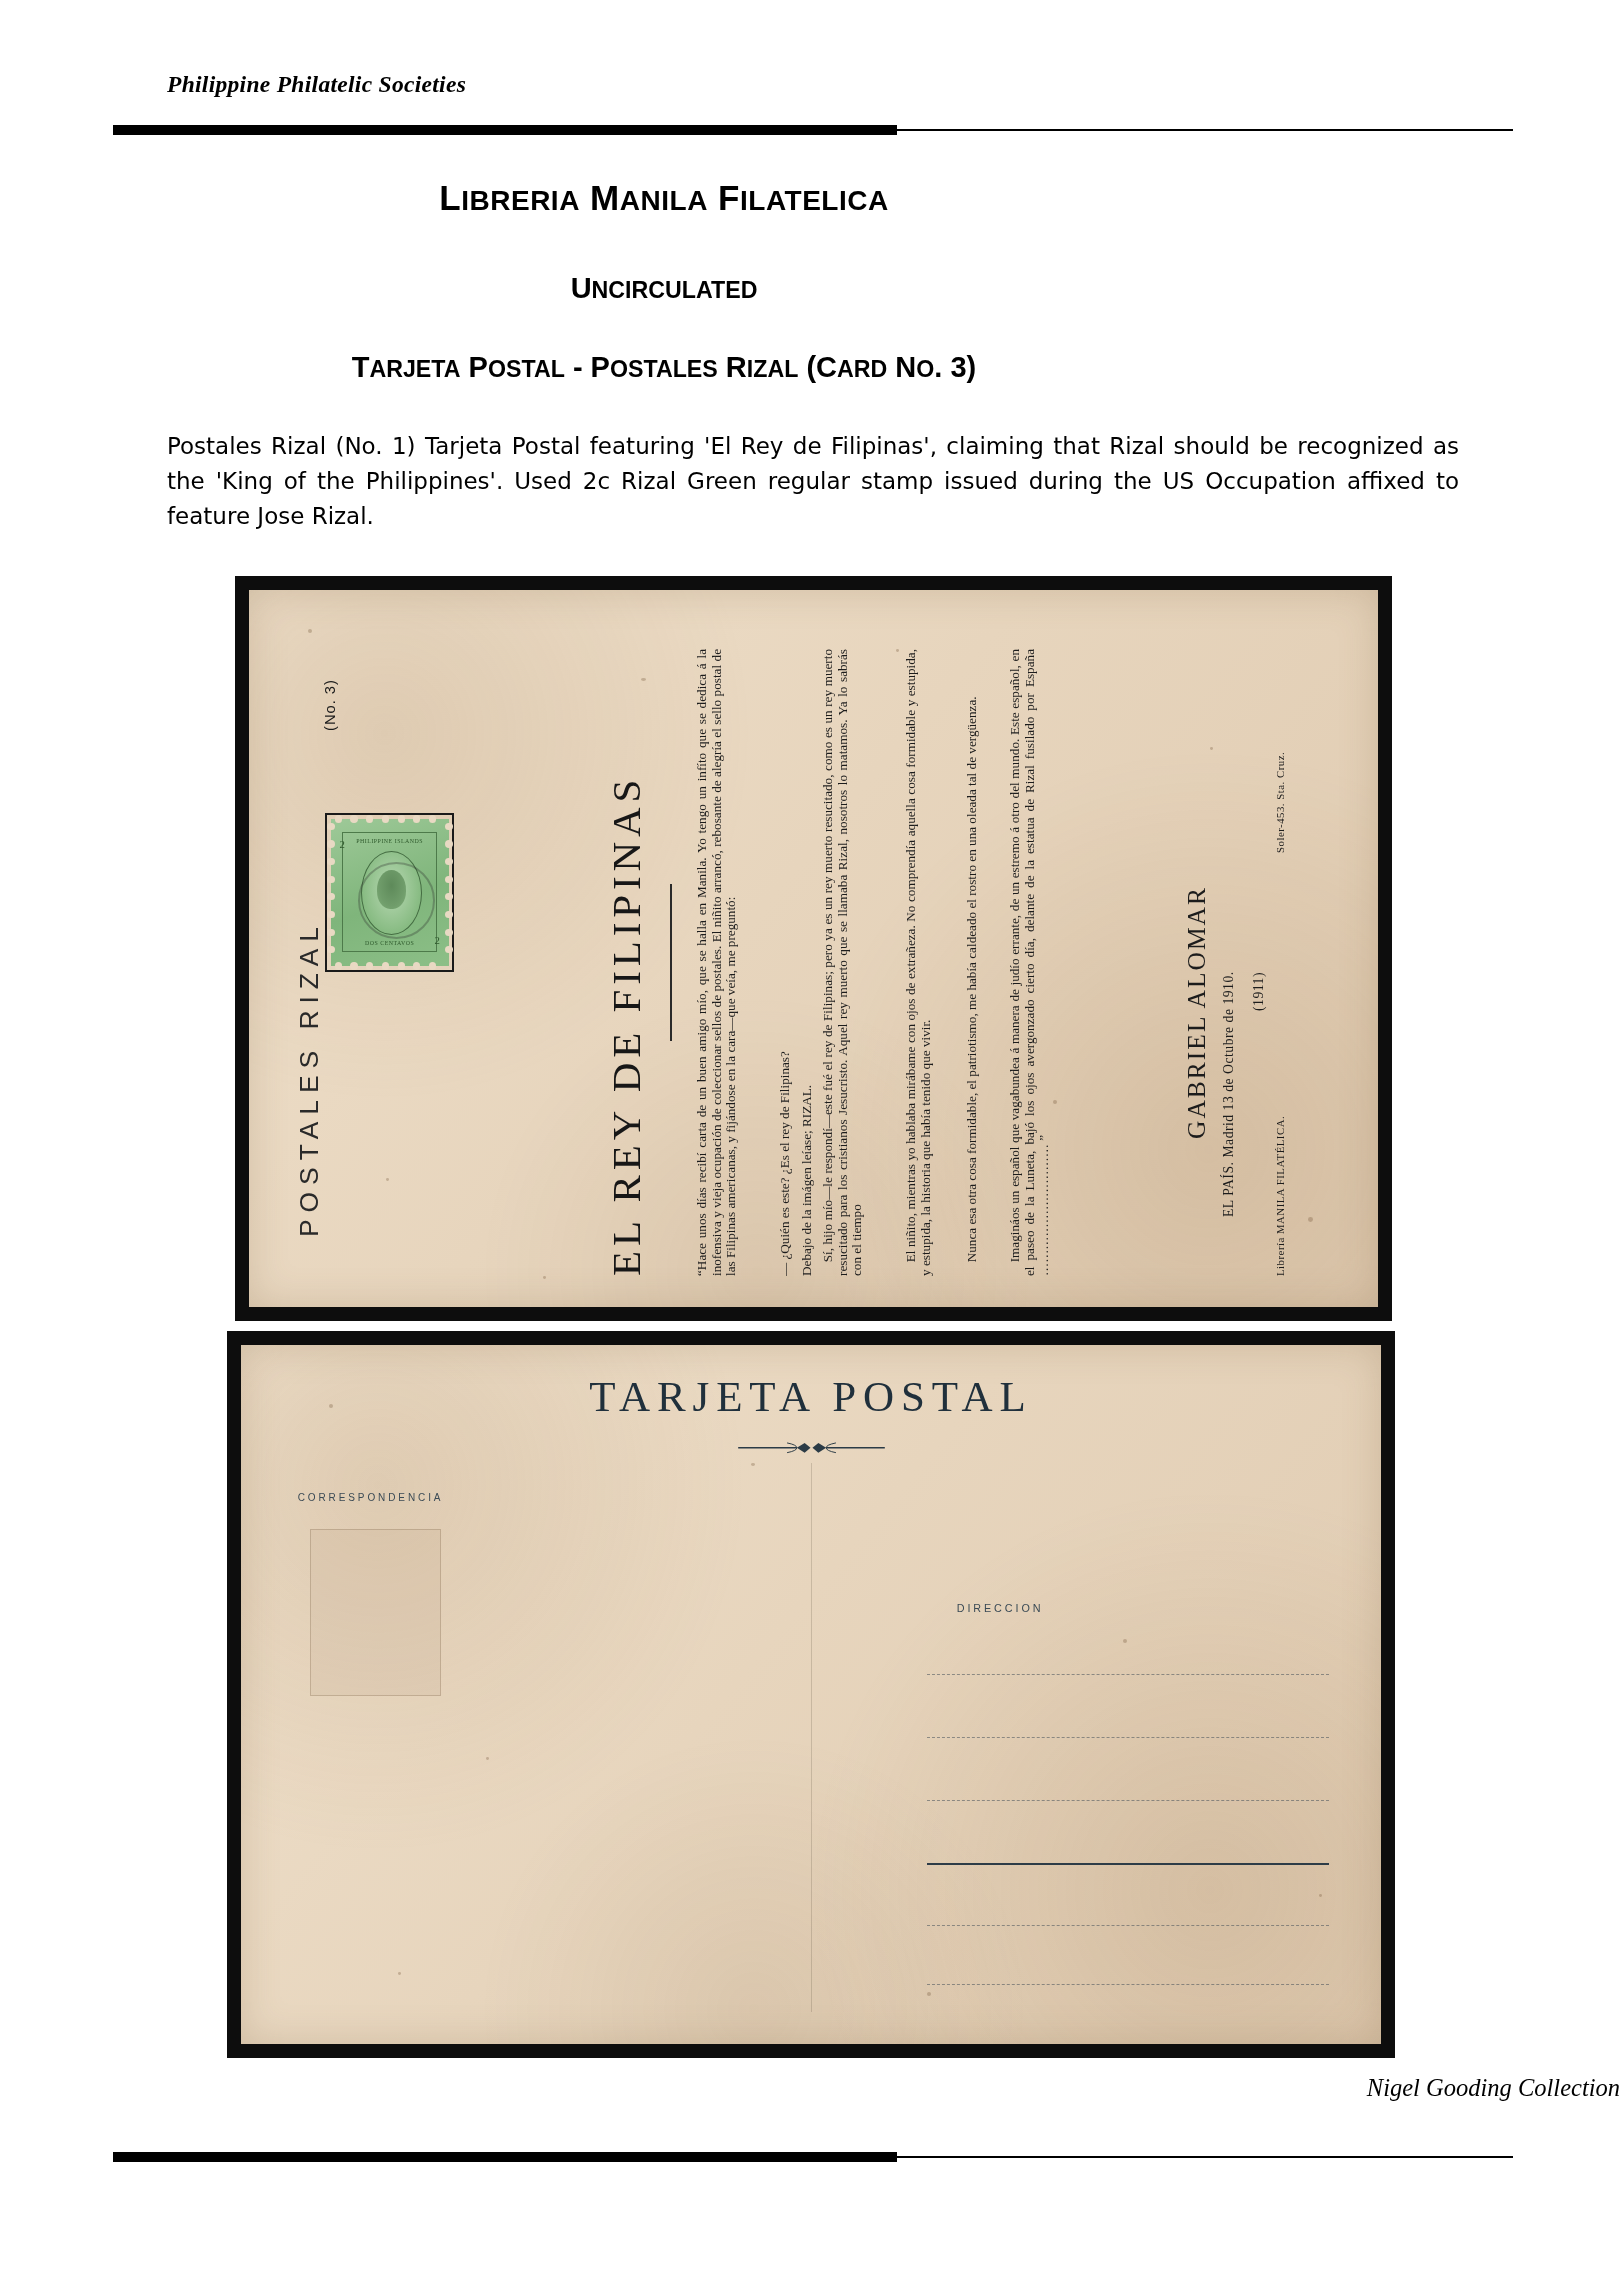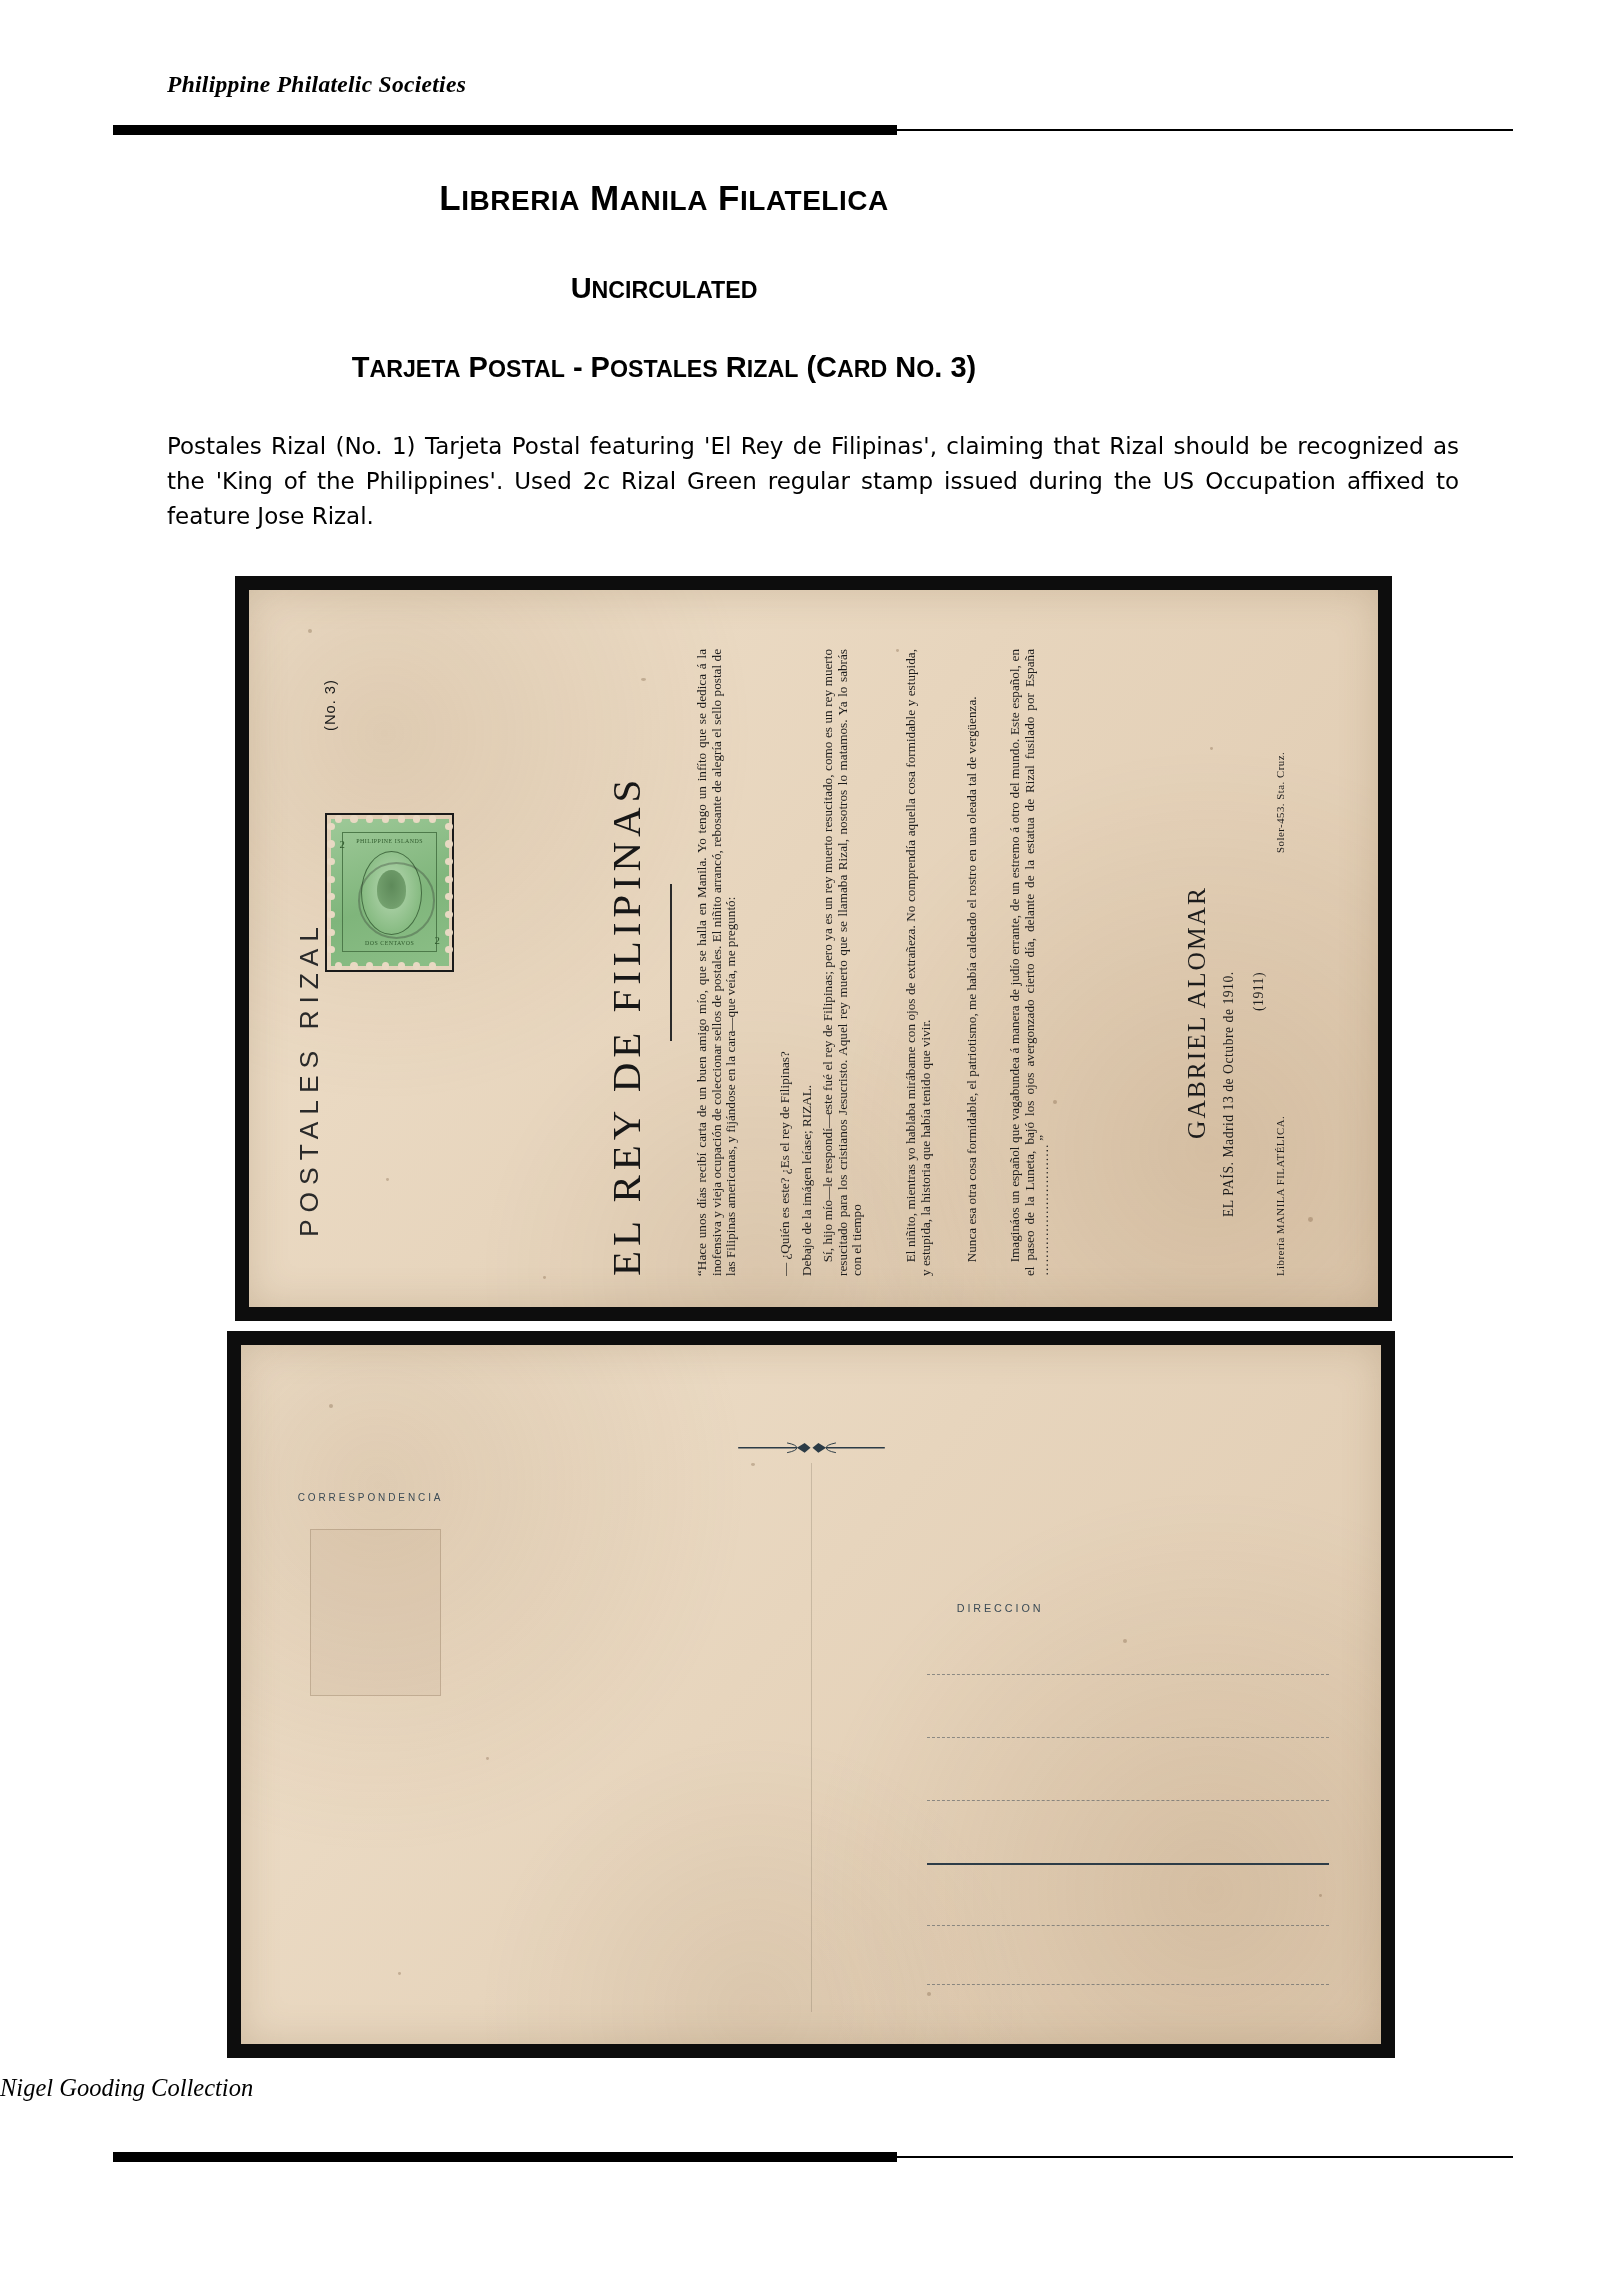--- a/index.html
+++ b/index.html
@@ -327,21 +327,21 @@
     height: 165px;
     border: 1px solid rgba(120,95,65,0.28);
     background: rgba(170,140,105,0.10);
   }
 
   
   .caption {
     position: absolute;
     left: 0; right: 0;
     top: 2074px;
-    text-align: left;
+    text-align: right;
     font-family: "Liberation Serif", serif;
     font-style: italic;
     font-size: 24.5px;
     color: #000;
   }
 
   
   .footer-rule-wrap {
     position: absolute;
     left: 113px;
@@ -482,20 +482,21 @@
     <div class="card-face">
 
       <div class="speck" style="left:88px;top:59px;width:3.9px;height:3.9px;"></div>
       <div class="speck" style="left:245px;top:412px;width:2.9px;height:2.9px;"></div>
       <div class="speck" style="left:510px;top:118px;width:3.9px;height:2.9px;"></div>
       <div class="speck" style="left:882px;top:294px;width:3.9px;height:3.9px;"></div>
       <div class="speck" style="left:1078px;top:549px;width:2.9px;height:2.9px;"></div>
       <div class="speck" style="left:686px;top:647px;width:3.9px;height:3.9px;"></div>
       <div class="speck" style="left:157px;top:627px;width:2.9px;height:2.9px;"></div>
 
+      <div class="tp-title">TARJETA POSTAL</div>
 
       <svg class="tp-orn" viewBox="0 0 170 18">
         <path d="M10 9 H70 M100 9 H160" stroke="#2b3b46" stroke-width="1.4" fill="none"></path>
         <path d="M70 9 l8 -5 l6 5 l-6 5 z" fill="#2b3b46"></path>
         <path d="M100 9 l-8 -5 l-6 5 l6 5 z" fill="#2b3b46"></path>
         <path d="M60 4 q10 2 10 5 q0 3 -10 5" stroke="#2b3b46" stroke-width="1" fill="none"></path>
         <path d="M110 4 q-10 2 -10 5 q0 3 10 5" stroke="#2b3b46" stroke-width="1" fill="none"></path>
       </svg>
 
       <div class="tp-corresp">CORRESPONDENCIA</div>

